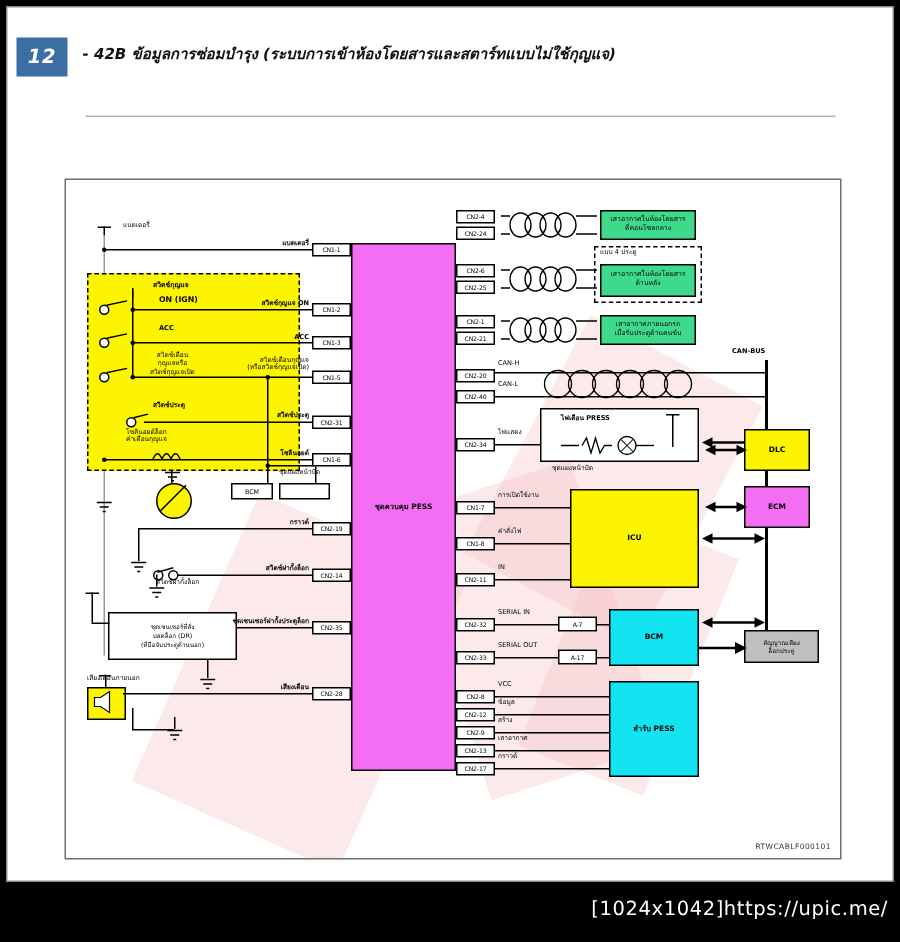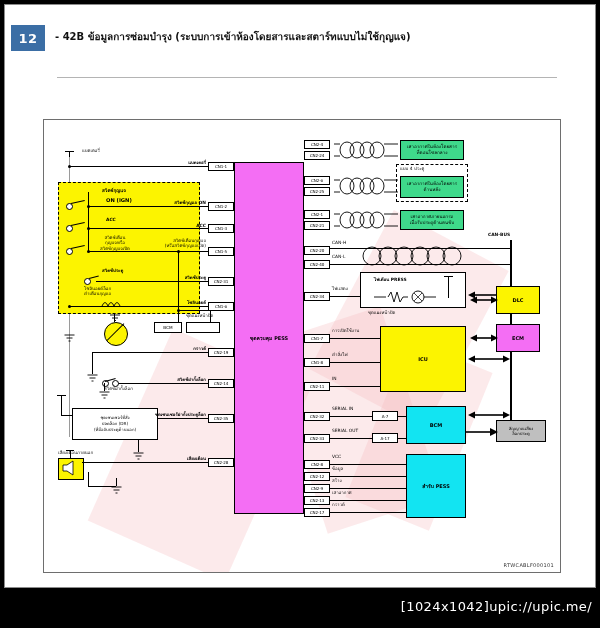--- a/index.html
+++ b/index.html
@@ -1,21 +1,21 @@
 <!DOCTYPE html>
 <html><head>
 <meta charset="utf-8">
 <style>
   html,body{margin:0;padding:0;background:#000;}
   body{font-family:"DejaVu Sans","Liberation Sans",sans-serif;}
   #page{position:relative;width:600px;height:628px;background:#000;overflow:hidden;}
   #sheet{position:absolute;left:4px;top:4px;width:592px;height:584px;background:#fff;border:1px solid #8c8c8c;box-sizing:border-box;}
 
   
-  #hdr{position:absolute;left:0;top:18px;width:592px;height:34px;}
+  #hdr{position:absolute;left:0;top:18px;width:592px;height:34px;font-style:italic;}
   #pagebadge{position:absolute;left:6px;top:2px;width:34px;height:26px;background:#3b6ea5;color:#fff;font-size:13px;font-weight:bold;
              display:flex;align-items:center;justify-content:center;letter-spacing:.5px;}
   #hdrtitle{position:absolute;left:50px;top:3px;right:8px;font-size:10px;font-weight:bold;color:#111;line-height:22px;white-space:nowrap;}
   #hdrrule{position:absolute;left:52px;top:72px;width:500px;height:0;border-top:1px solid #b4b4b4;}
 
   
   #dgtitle{position:absolute;left:62px;top:92px;font-size:9.5px;color:#111;white-space:nowrap;}
 
   
   #frame{position:absolute;left:38px;top:114px;width:516px;height:452px;border:1px solid #6e6e6e;background:#fff;overflow:hidden;}
@@ -498,15 +498,15 @@
 
       <div class="box cyan" style="left:362px;top:334px;width:60px;height:64px;font-weight:bold;font-size:5px;">
         <span>สำรับ PESS</span>
       </div>
 
       <div id="docid">RTWCABLF000101</div>
     </div>
   </div>
 
   <div id="footer">
-    <div id="fturl">[1024x1042]upic://upic.me/</div>
+    <div id="fturl">[1024x1042]https://upic.me/</div>
   </div>
 </div>
 
 </body></html>

